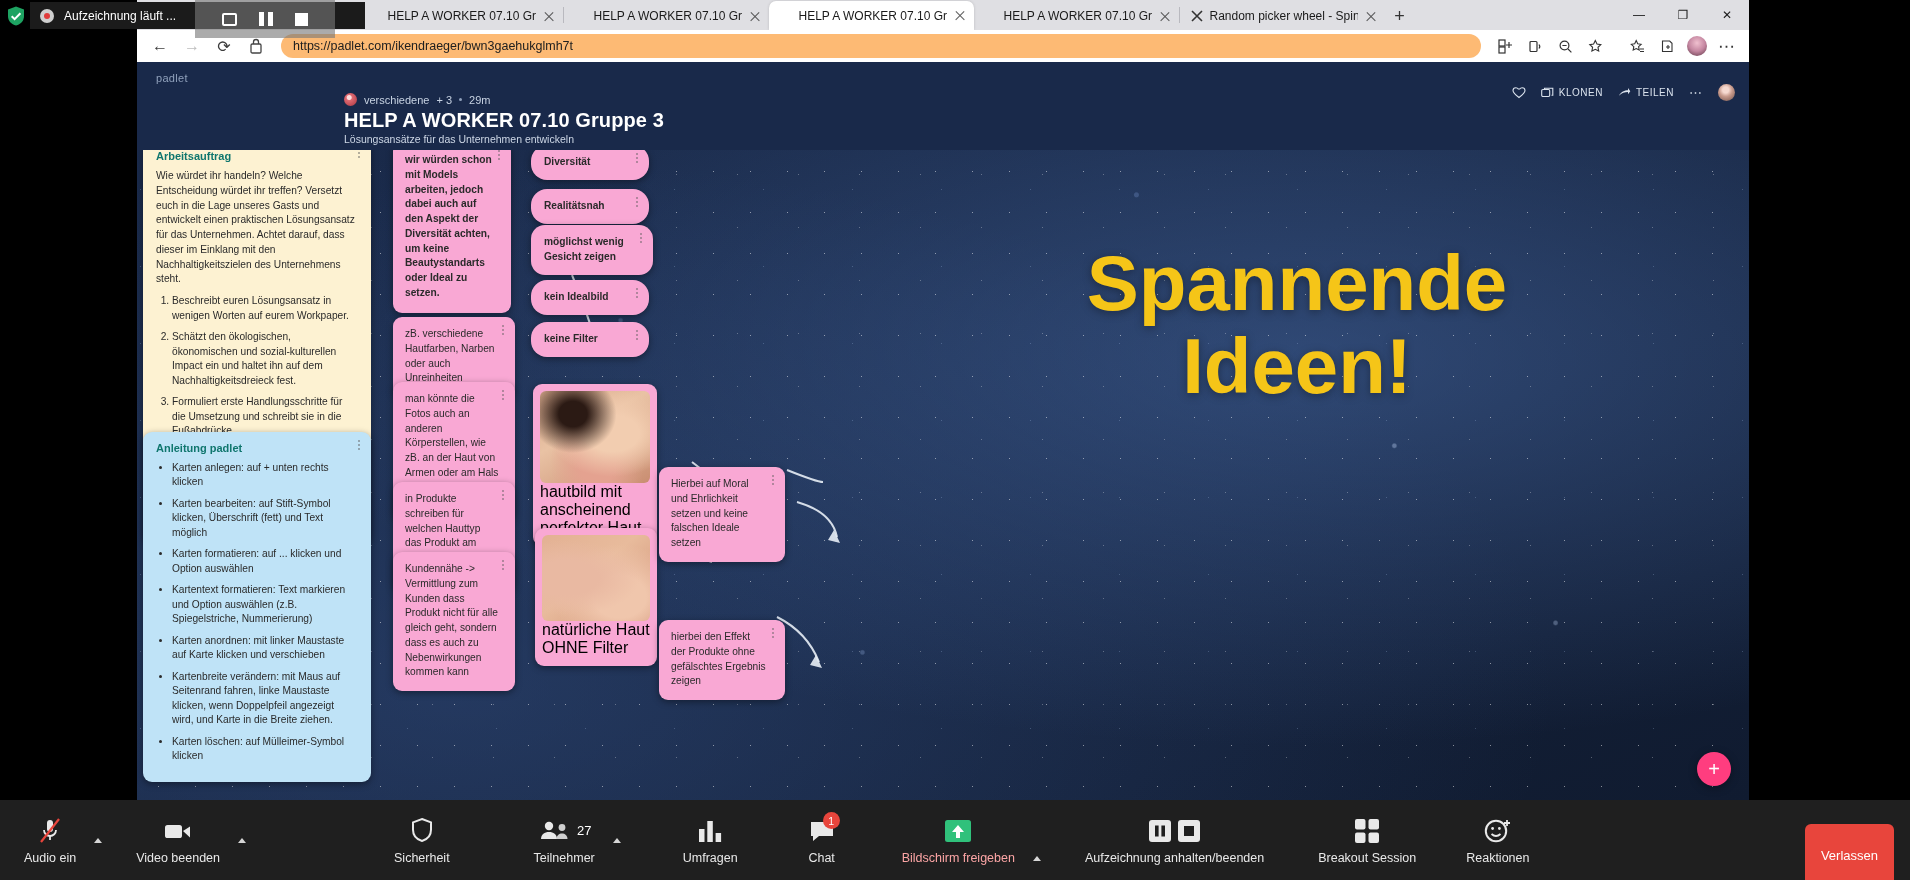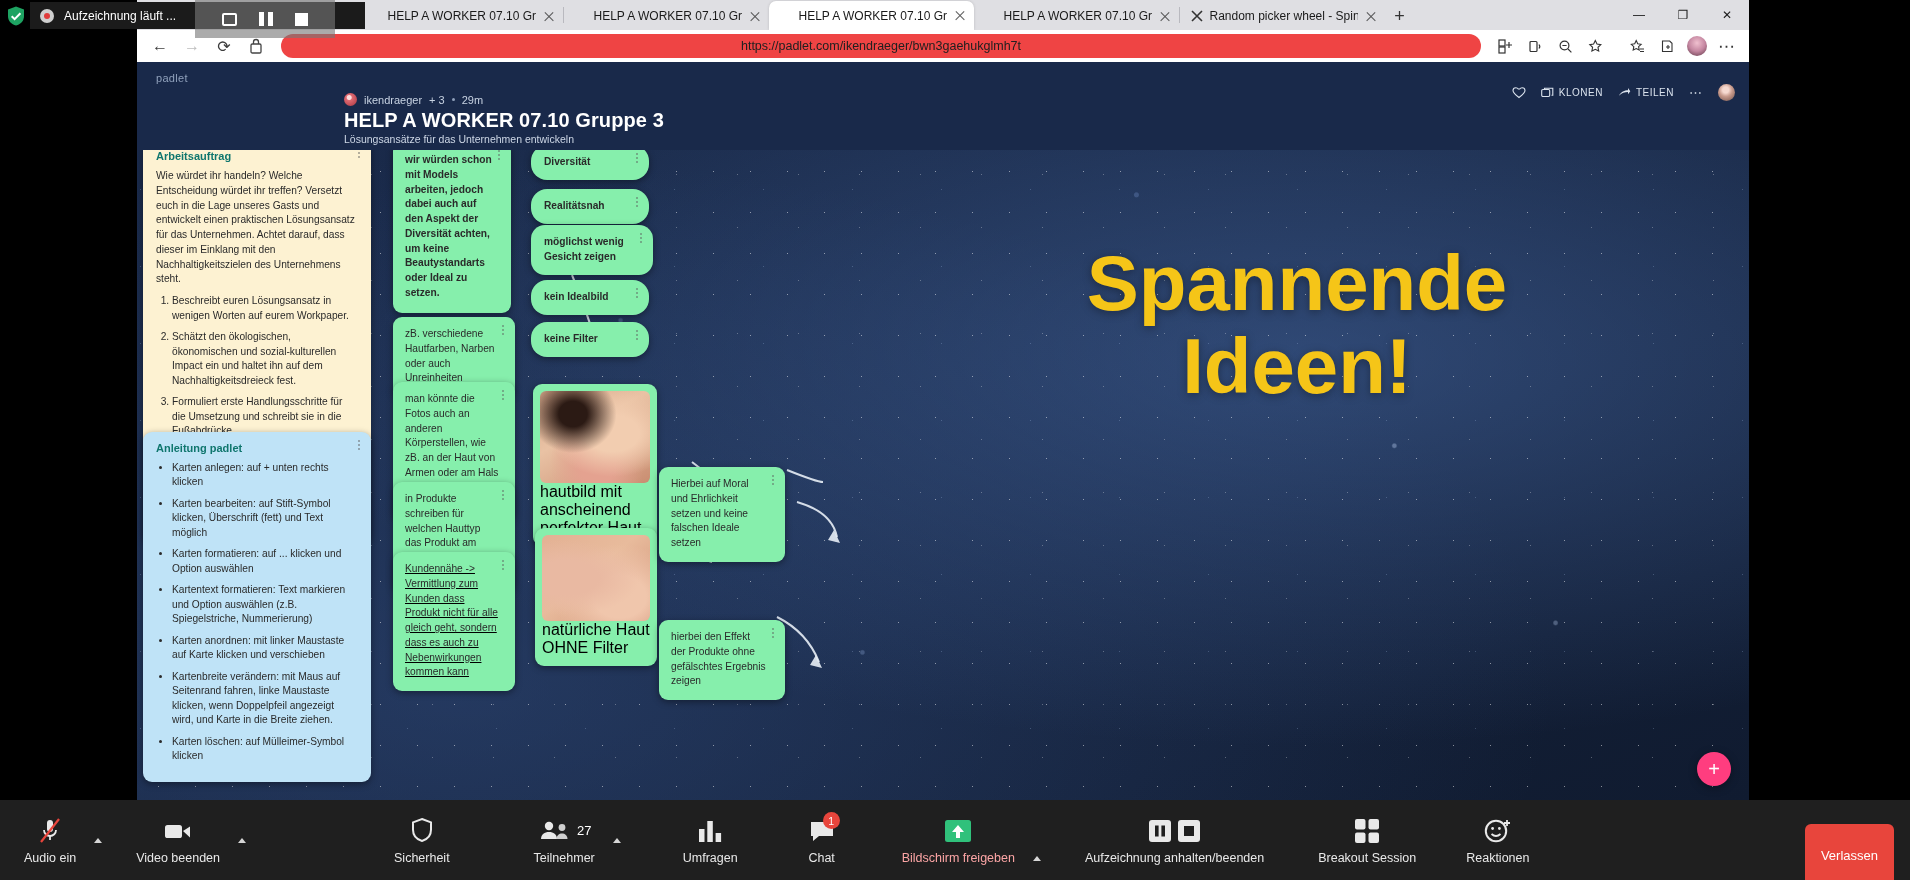--- a/index.html
+++ b/index.html
@@ -40,22 +40,22 @@
   .wincontrols { margin-left:auto; display:flex; align-items:center; height:30px; }
   .wincontrols div { width:44px; height:30px; display:flex; align-items:center; justify-content:center;
                      font-size:12px; color:#1a1a1a; }
 
   
   .addrbar { position:absolute; left:0; top:30px; width:1612px; height:32px; background:#fff;
              display:flex; align-items:center; gap:2px; padding:0 8px; }
   .navbtn { width:30px; height:28px; display:flex; align-items:center; justify-content:center;
             color:#3c3c3c; font-size:16px; }
   .navbtn.dim { color:#bdbdbd; }
-  .urlbox { flex:1; height:24px; background:#ef4444; border-radius:12px; display:flex; align-items:center;
-            gap:8px; padding:0 12px; margin:0 8px;justify-content:center; }
+  .urlbox { flex:1; height:24px; background:#fdba74; border-radius:12px; display:flex; align-items:center;
+            gap:8px; padding:0 12px; margin:0 8px; }
   .urlbox .url { font-size:12.5px; color:#202020; }
   .addr-icons { display:flex; align-items:center; gap:2px; }
   .addr-icons .ai { width:28px; height:26px; display:flex; align-items:center; justify-content:center;
                     font-size:13px; color:#333; }
   .avatarbtn { width:20px; height:20px; border-radius:50%;
                background: radial-gradient(circle at 50% 35%, #f0c0cf 0%, #c486a0 50%, #5a3342 100%);
                margin:0 4px; }
 
   
   .padlet { position:absolute; left:0; top:62px; width:1612px; height:738px; overflow:hidden;
@@ -99,21 +99,21 @@
   .pad-actions .userav { width:17px; height:17px; border-radius:50%;
                         background: radial-gradient(circle at 45% 35%,#f6d9d0 0 3px,#c99b8d 45%,#6d4f48 100%); }
 
   
   .card { position:absolute; border-radius:9px; box-shadow:0 2px 7px rgba(0,0,0,.40); z-index:3; }
   .card .dots { position:absolute; right:7px; top:6px; width:10px; height:14px; opacity:.6; }
   .card .dots i { display:block; width:2.4px; height:2.4px; border-radius:50%; background:#5b5b5b; margin:1.6px auto; }
 
   .c-cream { background:#fdf2d2; }
   .c-blue  { background:#bfe3f7; }
-  .c-white { background:#86efac; }
+  .c-white { background:#f9a8d4; }
 
   .card-body { padding:10px 13px 11px 13px; }
   .card-body h3 { font-size:11px; color:#0f766e; margin-bottom:7px; font-weight:bold; }
   .card-body p  { font-size:10.2px; line-height:1.45; color:#2a2a2a; }
   .card-body ol, .card-body ul { margin:7px 0 0 16px; }
   .card-body li { font-size:10.2px; line-height:1.42; color:#2a2a2a; margin-bottom:7px; }
   .card-body li::marker { color:#2a2a2a; }
 
   .note-text { font-size:11.6px; line-height:1.48; color:#1e1e1e; font-weight:bold; }
   .note-plain { font-size:10.2px; line-height:1.5; color:#333; }
@@ -295,21 +295,21 @@
       </div>
     </div>
 
     <div class="padlet">
       <div class="starfield"></div>
 
       <div class="pad-top">
         <div class="pad-brand">padlet</div>
         <div class="pad-meta">
           <span class="av"></span>
-          <span>ikendraeger</span>
+          <span>verschiedene</span>
           <span>+ 3</span>
           <span class="dot"></span>
           <span>29m</span>
         </div>
         <div class="pad-title">HELP A WORKER 07.10 Gruppe 3</div>
         <div class="pad-sub">Lösungsansätze für das Unternehmen entwickeln</div>
 
         <div class="pad-actions">
           <span class="act">
             <svg width="14" height="13" viewBox="0 0 14 13">
@@ -434,21 +434,21 @@
           <p class="note-plain">in Produkte schreiben für welchen Hauttyp das Produkt am besten geeignet sind.</p>
         </div>
       </div>
 
       <div class="card c-white" style="left:256px; top:490px; width:122px;">
         <div class="dots">
             <i></i>
             <i></i>
             <i></i>
           </div>
-        <div class="card-body" style="padding:10px 16px 11px 12px;text-decoration:underline;">
+        <div class="card-body" style="padding:10px 16px 11px 12px;">
           <p class="note-plain">Kundennähe -&gt; Vermittlung zum Kunden dass Produkt nicht für alle gleich geht, sondern dass es auch zu Nebenwirkungen kommen kann</p>
         </div>
       </div>
 
       <div class="card c-white" style="left:394px; top:83px; width:118px; border-radius:16px;">
         <div class="dots">
             <i></i>
             <i></i>
             <i></i>
           </div>

